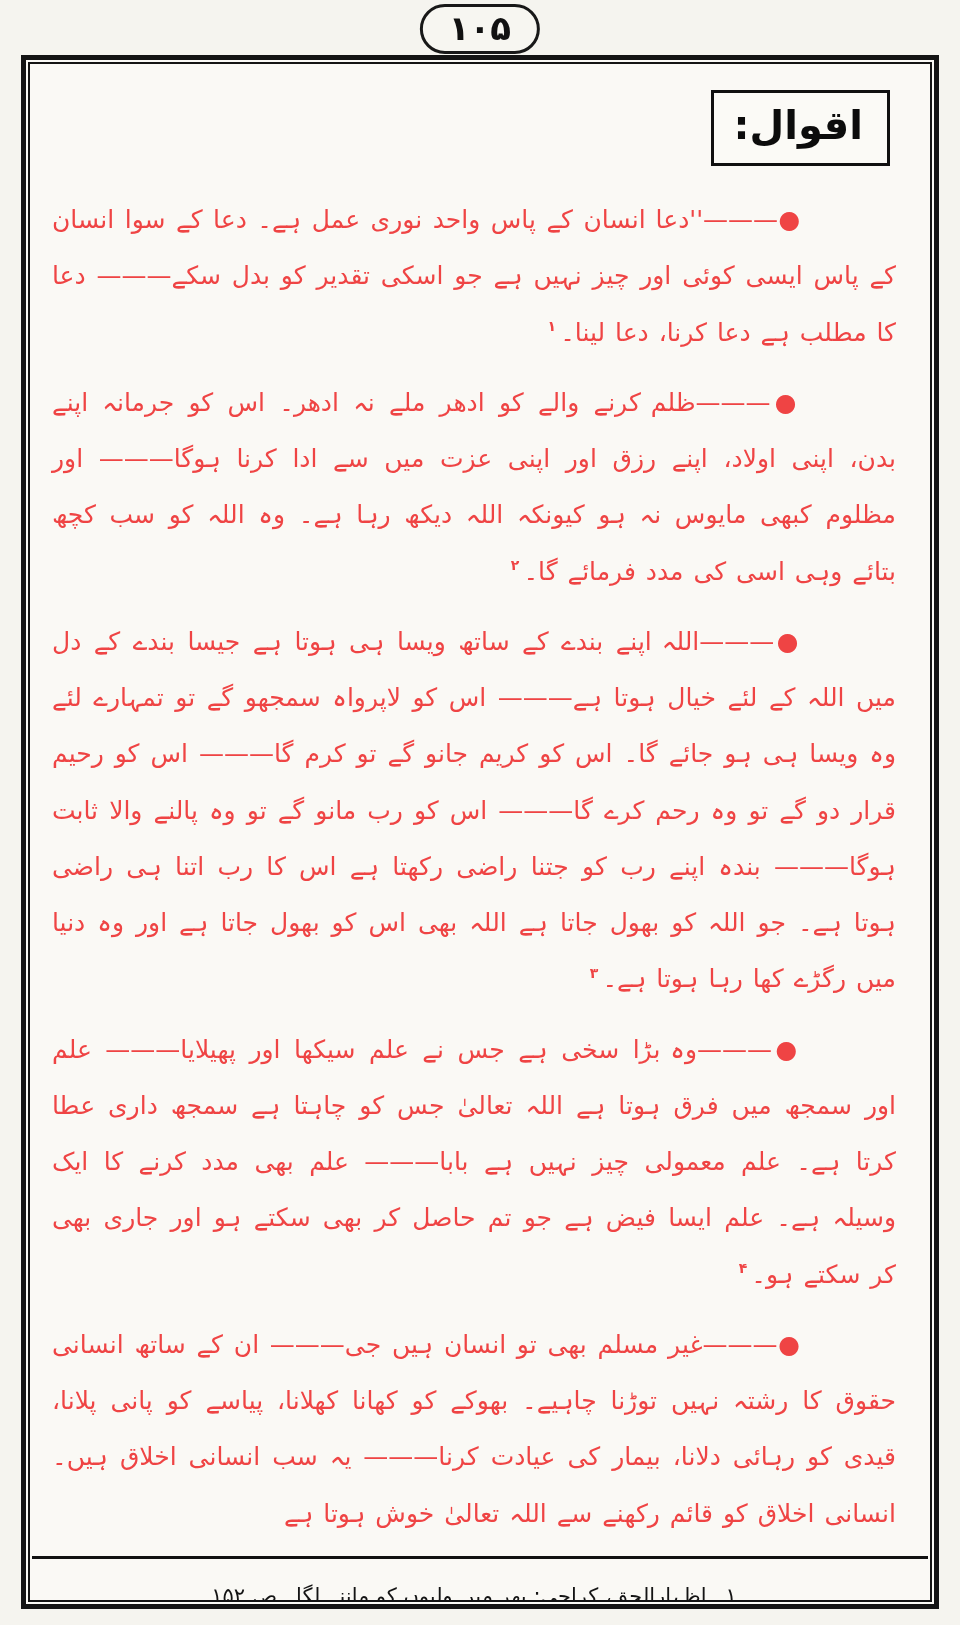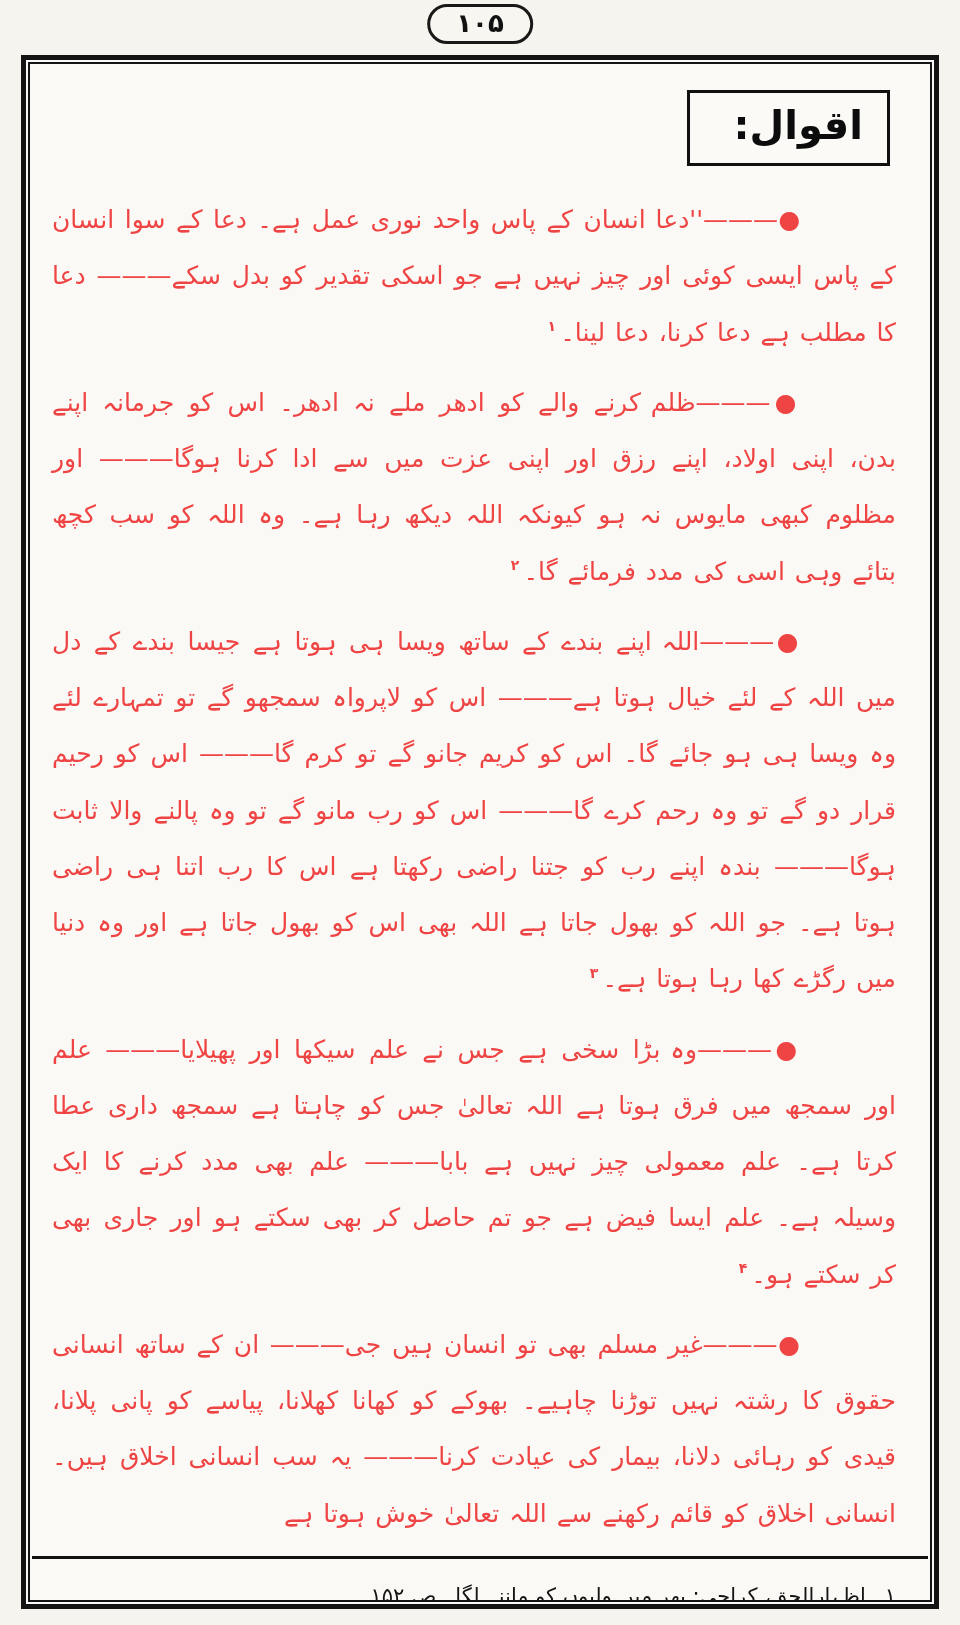--- a/index.html
+++ b/index.html
@@ -10,42 +10,42 @@
     direction:rtl;
     position:relative;
     overflow:hidden;
     color:#161616;
   }
   
   .page-number-badge{
     position:absolute;top:4px;left:50%;transform:translateX(-50%);
     border:3px solid #181818;border-radius:26px;
     padding:1px 26px 3px;
-    font-size:26px;font-weight:bold;color:#111;
+    font-size:34px;font-weight:bold;color:#111;
     background:#f7f6f1;
     z-index:2;
   }
   
   .frame-outer{
     position:absolute;top:55px;left:21px;right:21px;bottom:16px;
     border:5px solid #141414;
     background:#faf9f5;
   }
   .frame-inner{
     position:absolute;top:2px;left:2px;right:2px;bottom:2px;
     border:2px solid #141414;
     padding:22px 34px 14px 22px;
     box-sizing:border-box;
     overflow:hidden;
   }
   
   .heading-box{
     width:-moz-max-content;width:max-content;
     border:3px solid #101010;
-    padding:10px 24px 16px 44px;
+    padding:10px 24px 16px 20px;
     margin:4px 6px 26px 0;
     font-size:40px;font-weight:bold;color:#0c0c0c;
     line-height:1.1;
     background:#fbfaf6;
   }
   
   .bullet-para{
     font-size:25px;
     line-height:2.25;
     text-align:justify;
@@ -61,21 +61,21 @@
     margin-right:4px;
     font-weight:bold;
   }
   
   .footnote-divider{
     border-top:3px solid #111;
     margin:4px -32px 18px -20px;
     height:0;
   }
   .footnotes{font-size:21px;color:#141414;}
-  .fn{margin:0 0 14px 0;text-align:right;line-height:1.9;}
+  .fn{margin:0 0 14px 0;text-align:center;line-height:1.9;}
 </style>
 </head>
 <body>
 
 <div class="page-number-badge">
   <span>۱۰۵</span>
 </div>
 
 <div class="frame-outer">
   <div class="frame-inner">

